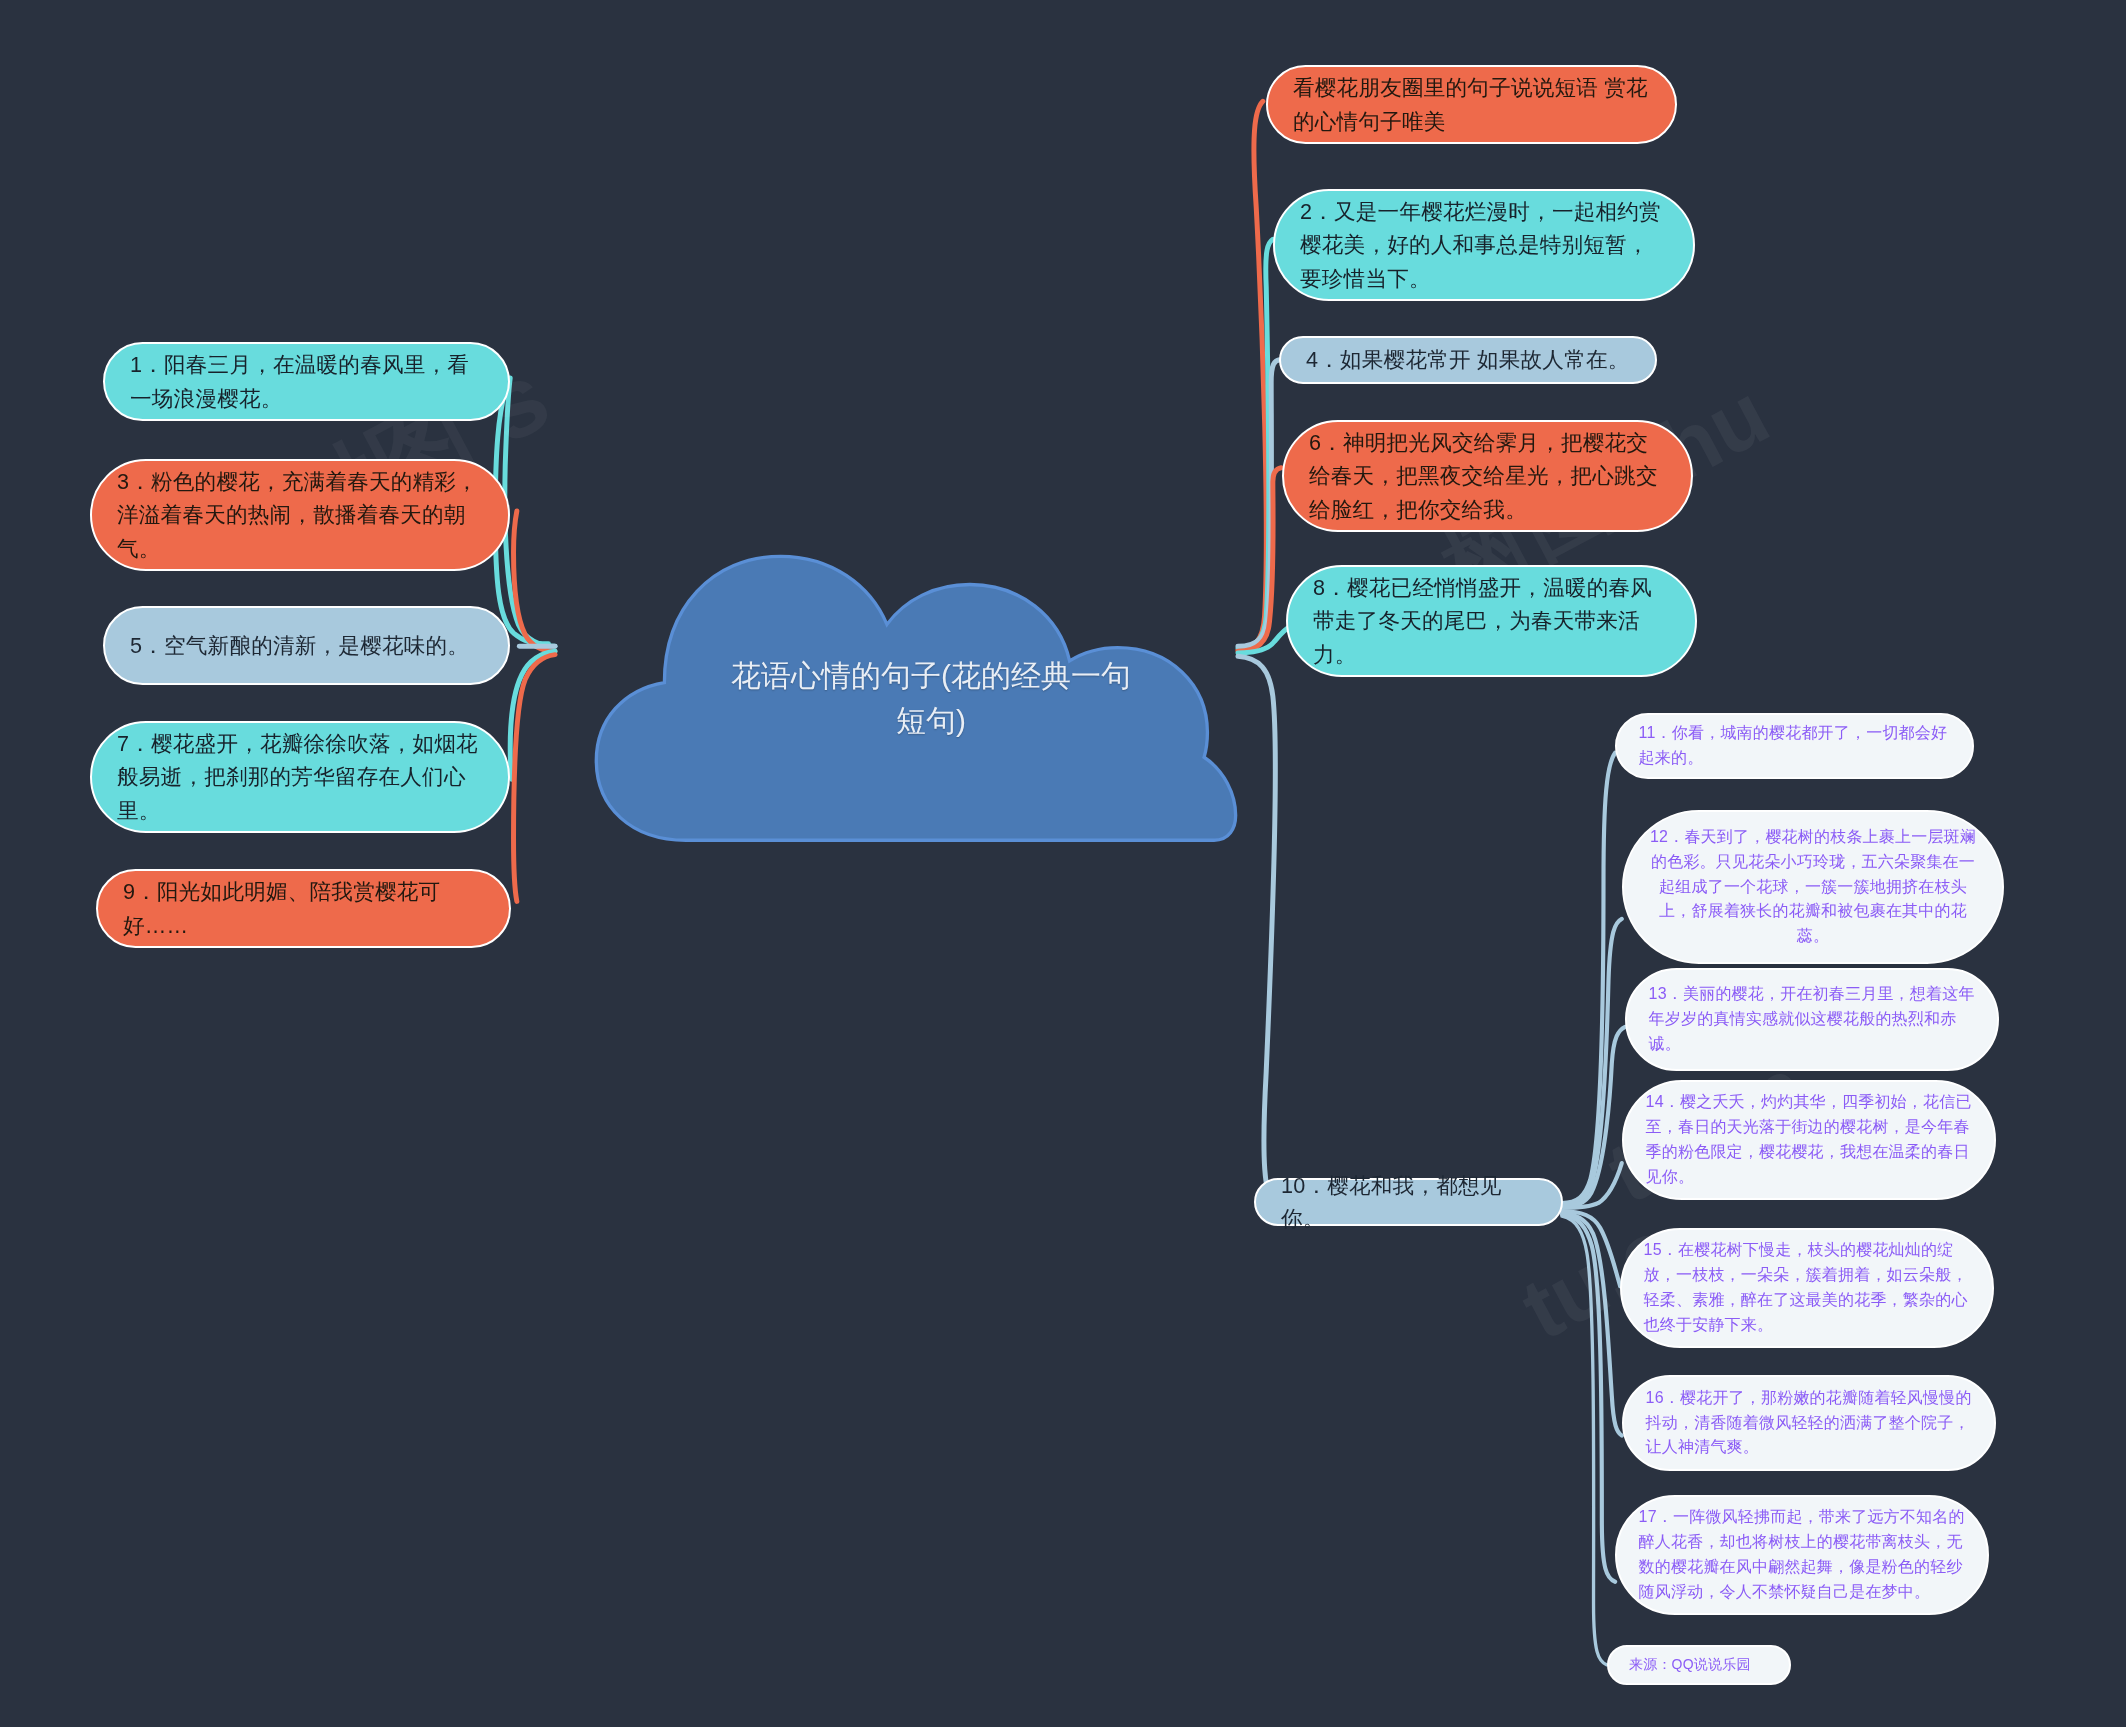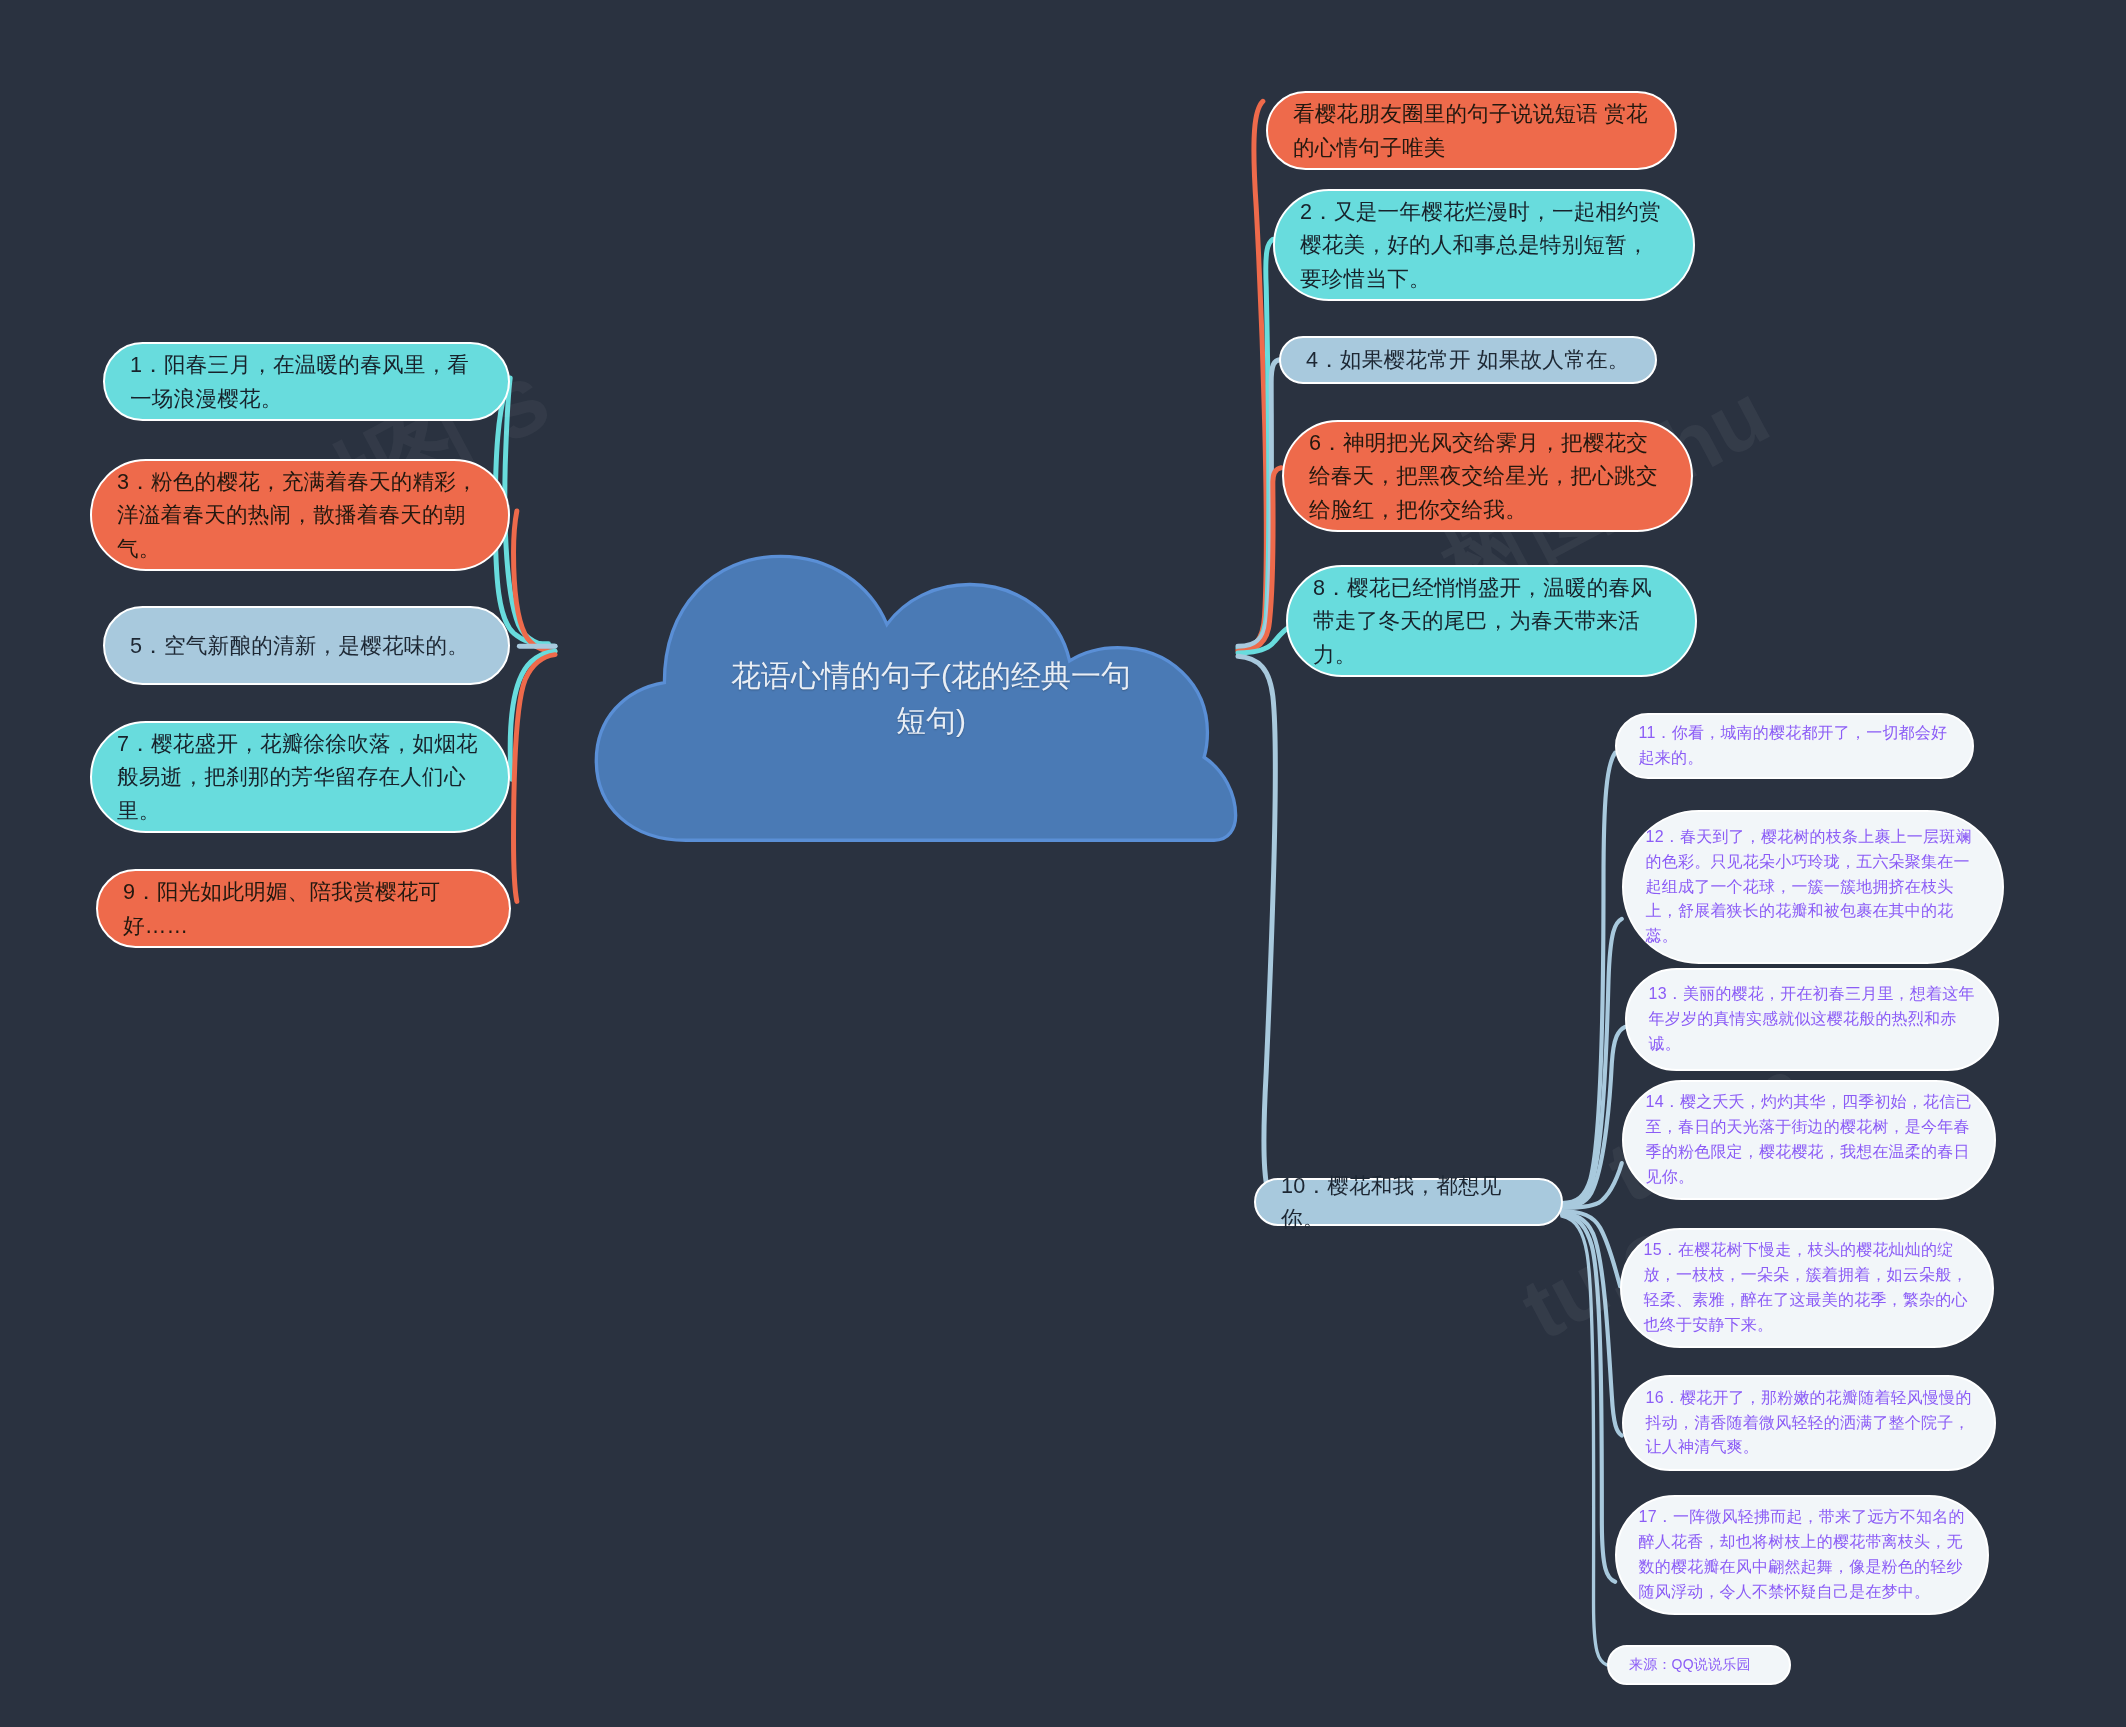--- a/index.html
+++ b/index.html
@@ -153,21 +153,21 @@
   </div>
 
   <div class="node c-cyan fs-big" style="left:90px; top:721px; width:420px; height:112px;">
     <span class="txt">7．樱花盛开，花瓣徐徐吹落，如烟花般易逝，把刹那的芳华留存在人们心里。</span>
   </div>
 
   <div class="node c-orange fs-big" style="left:96px; top:869px; width:415px; height:79px;">
     <span class="txt">9．阳光如此明媚、陪我赏樱花可好……</span>
   </div>
 
-  <div class="node c-orange fs-big" style="left:1266px; top:65px; width:411px; height:79px;margin-top:26px;">
+  <div class="node c-orange fs-big" style="left:1266px; top:65px; width:411px; height:79px;">
     <span class="txt">看樱花朋友圈里的句子说说短语 赏花的心情句子唯美</span>
   </div>
 
   <div class="node c-cyan fs-big" style="left:1273px; top:189px; width:422px; height:112px;">
     <span class="txt">2．又是一年樱花烂漫时，一起相约赏樱花美，好的人和事总是特别短暂，要珍惜当下。</span>
   </div>
 
   <div class="node c-lblue fs-big" style="left:1279px; top:336px; width:378px; height:48px;">
     <span class="txt">4．如果樱花常开 如果故人常在。</span>
   </div>
@@ -181,21 +181,21 @@
   </div>
 
   <div class="node c-lblue fs-big" style="left:1254px; top:1178px; width:309px; height:48px;">
     <span class="txt">10．樱花和我，都想见你。</span>
   </div>
 
   <div class="node c-pale fs-small" style="left:1615px; top:713px; width:359px; height:66px; padding:11.6px 21.6px;">
     <span class="txt">11．你看，城南的樱花都开了，一切都会好起来的。</span>
   </div>
 
-  <div class="node c-pale fs-small" style="left:1622px; top:810px; width:382px; height:154px; padding:11.6px 21.6px;">
+  <div class="node c-pale fs-small" style="left:1622px; top:810px; width:382px; height:154px; padding:11.6px 21.6px;text-align:center;">
     <span class="txt">12．春天到了，樱花树的枝条上裹上一层斑斓的色彩。只见花朵小巧玲珑，五六朵聚集在一起组成了一个花球，一簇一簇地拥挤在枝头上，舒展着狭长的花瓣和被包裹在其中的花蕊。</span>
   </div>
 
   <div class="node c-pale fs-small" style="left:1625px; top:968px; width:374px; height:103px; padding:11.6px 21.6px;">
     <span class="txt">13．美丽的樱花，开在初春三月里，想着这年年岁岁的真情实感就似这樱花般的热烈和赤诚。</span>
   </div>
 
   <div class="node c-pale fs-small" style="left:1622px; top:1080px; width:374px; height:120px; padding:11.6px 21.6px;">
     <span class="txt">14．樱之夭夭，灼灼其华，四季初始，花信已至，春日的天光落于街边的樱花树，是今年春季的粉色限定，樱花樱花，我想在温柔的春日见你。</span>
   </div>

